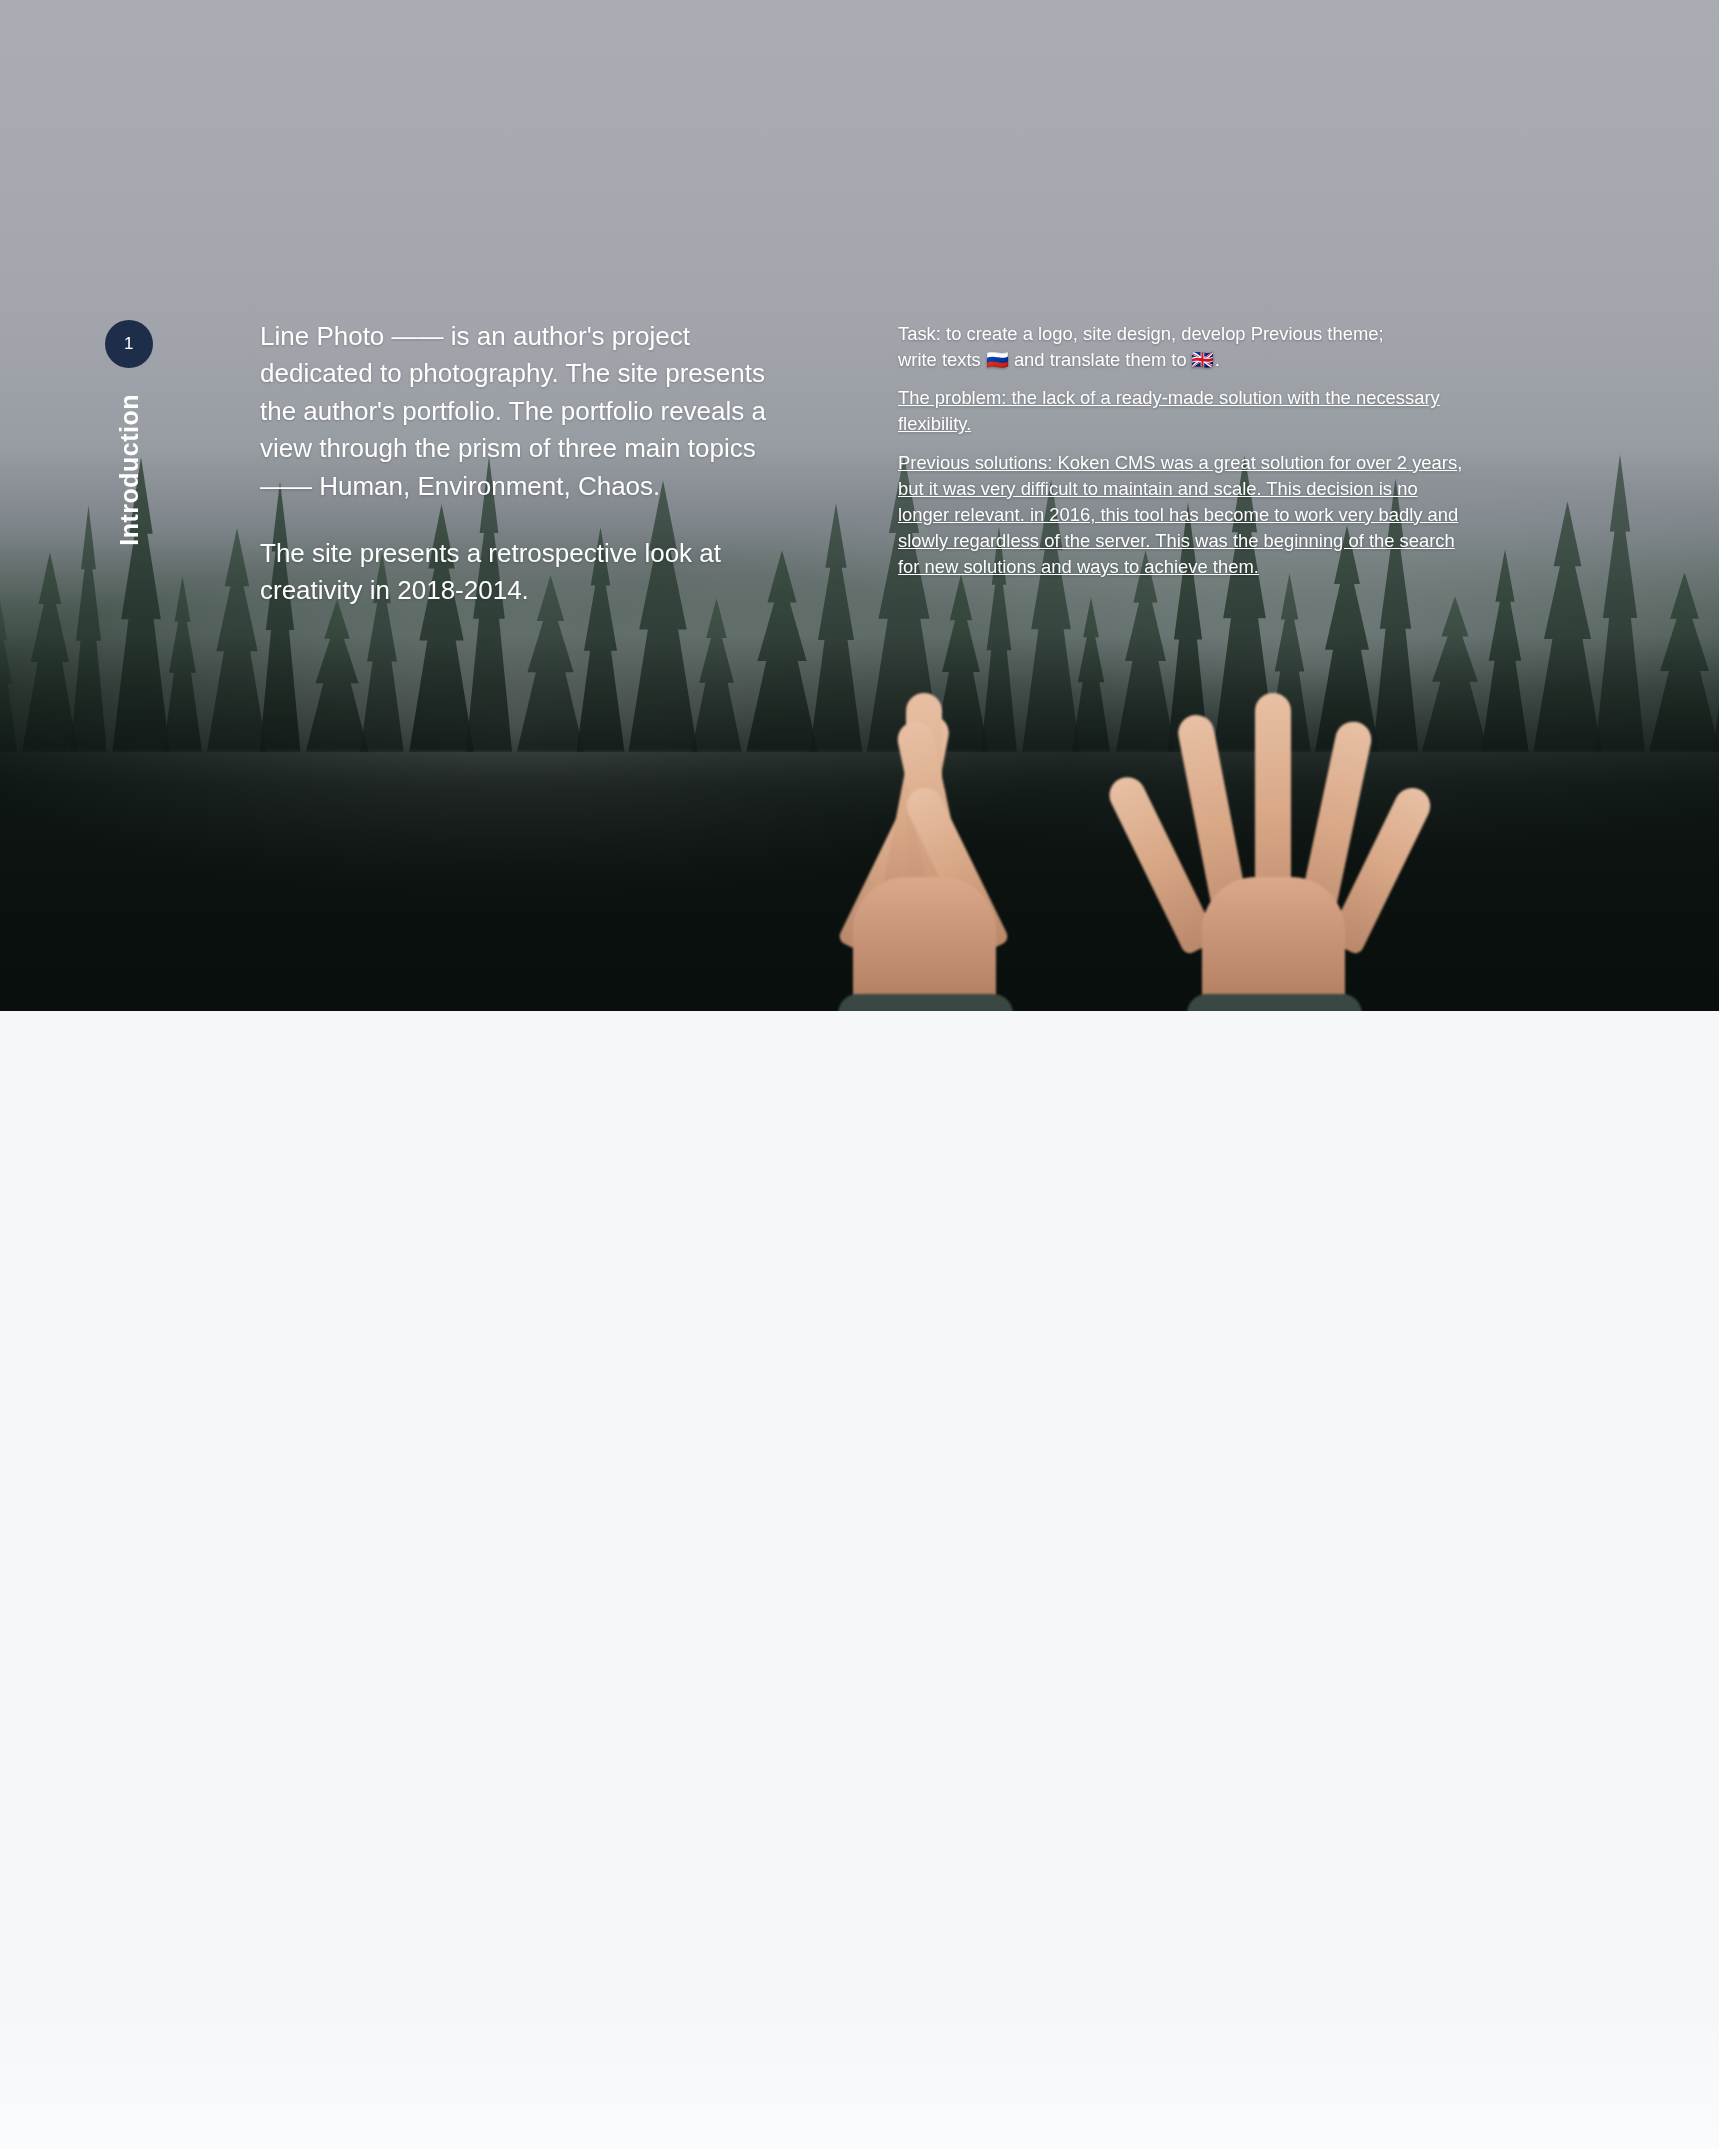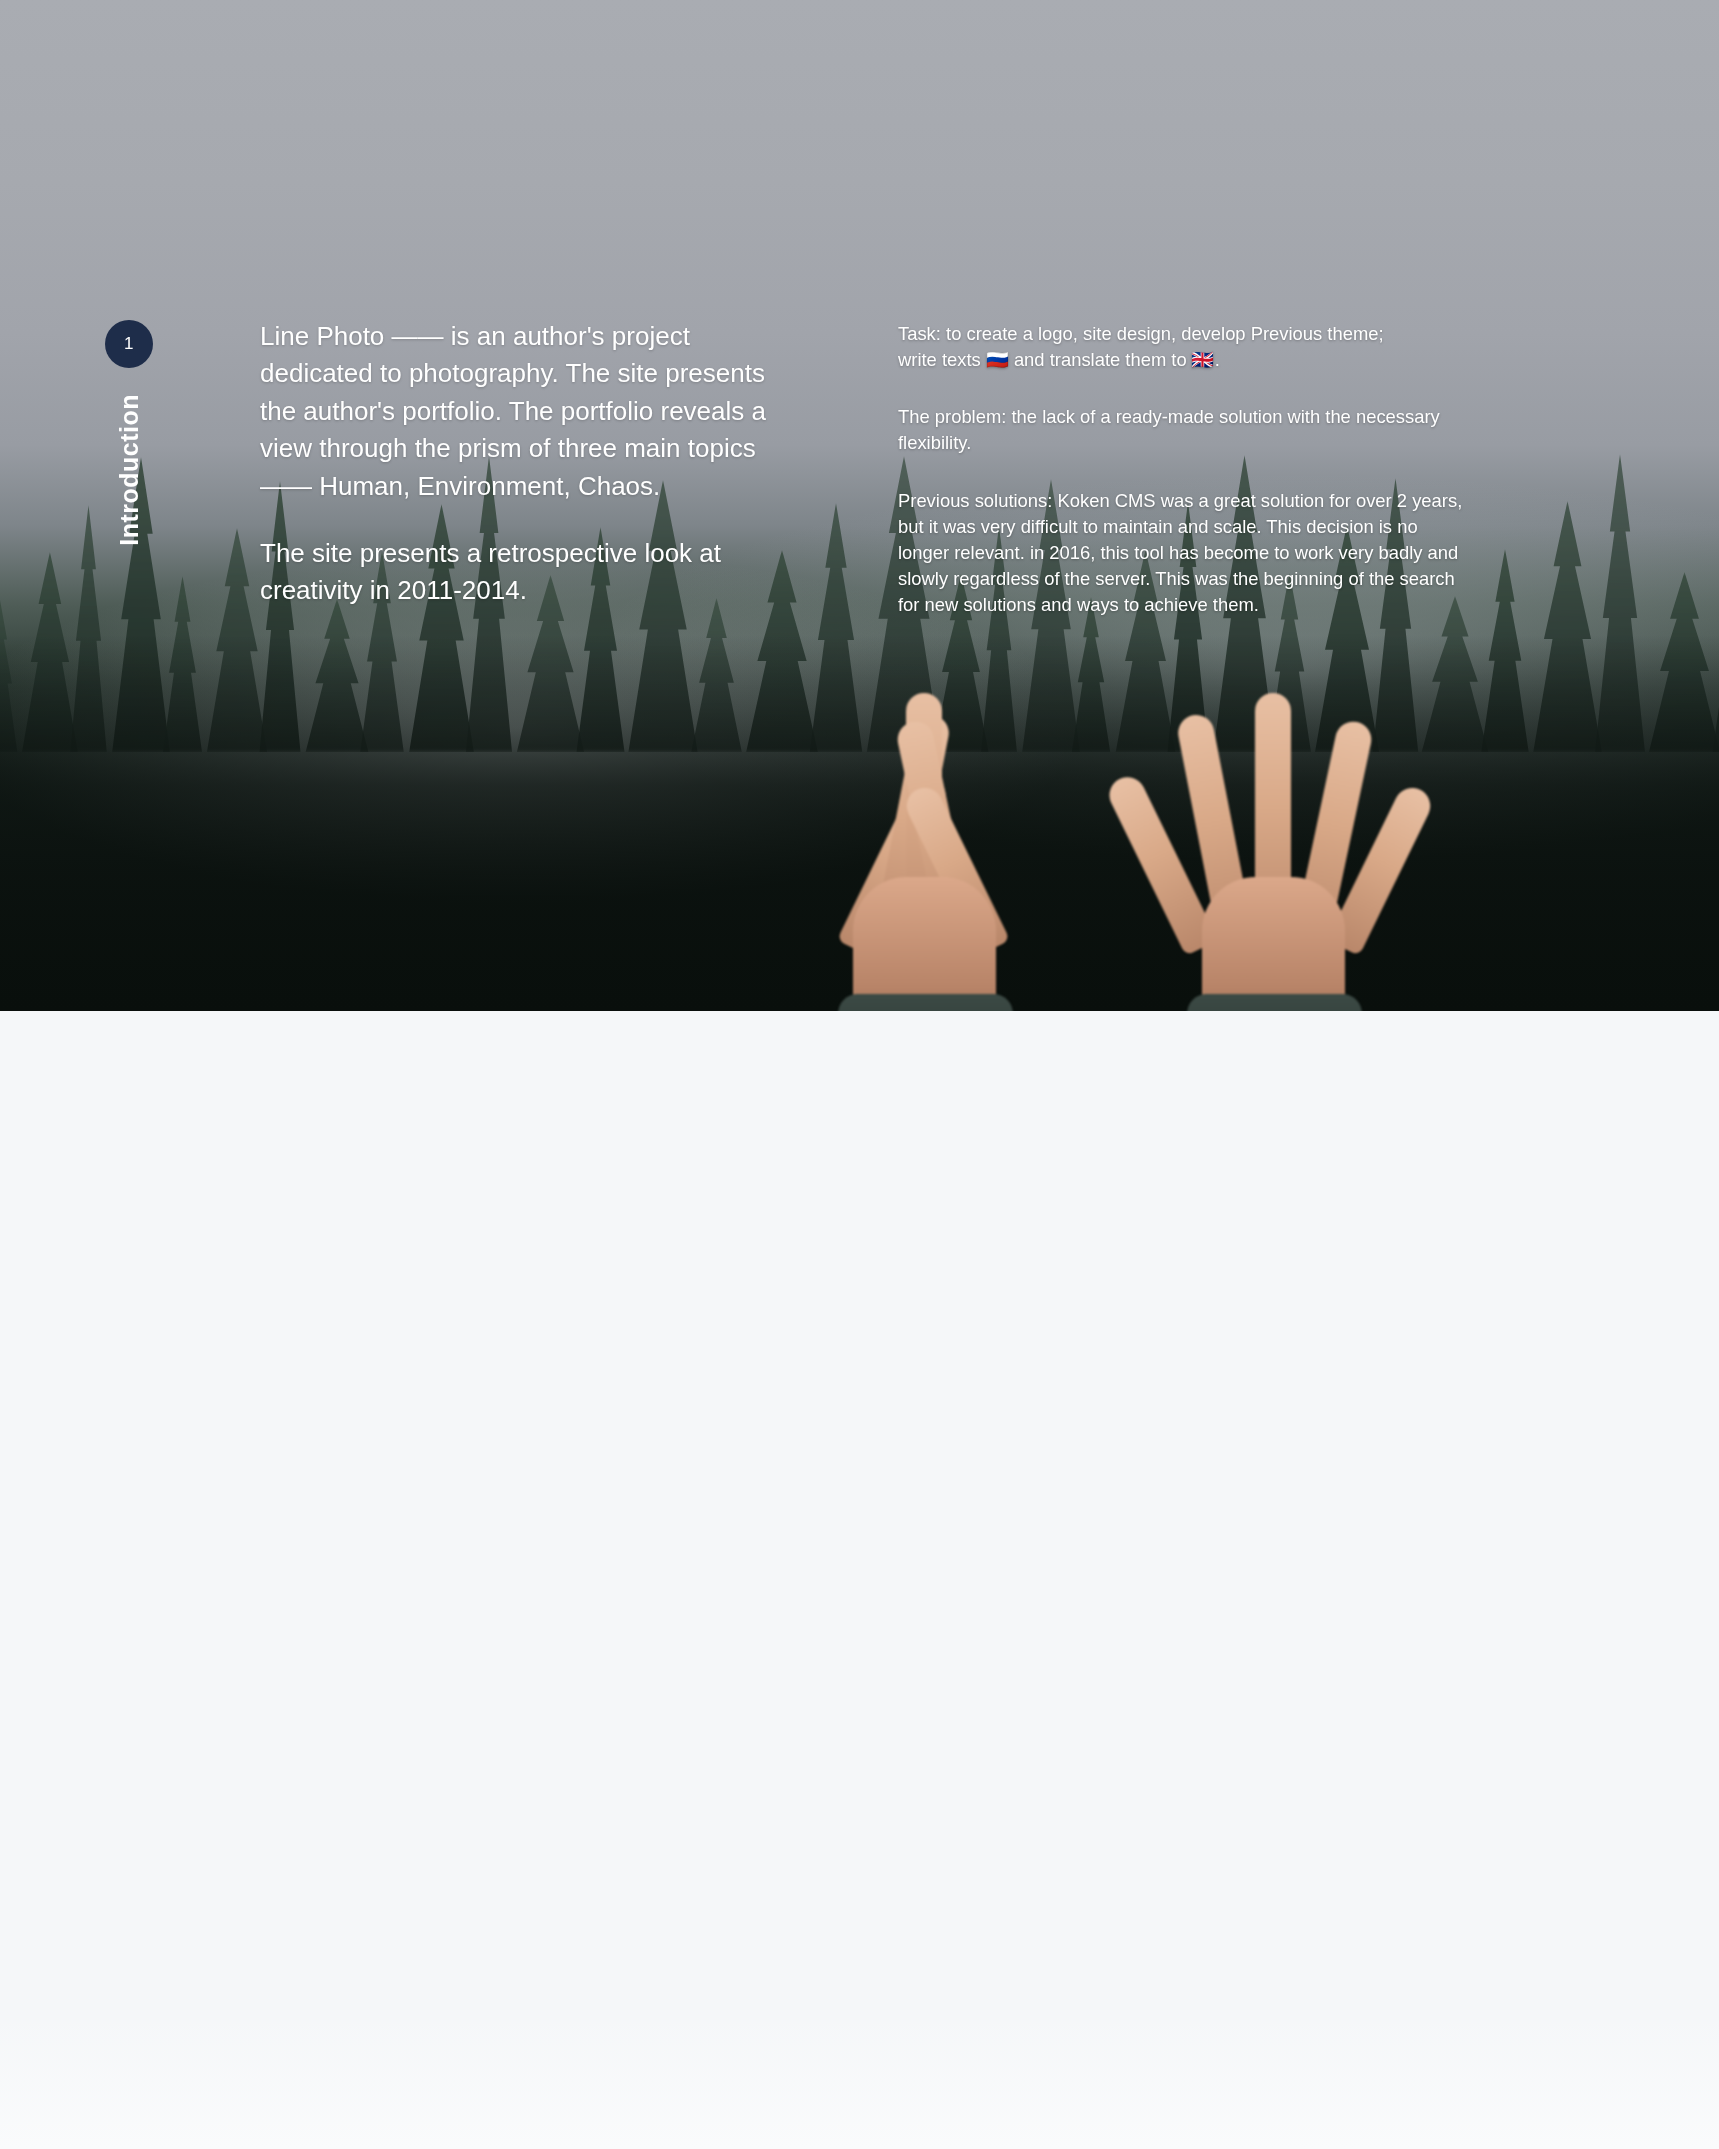--- a/index.html
+++ b/index.html
@@ -129,21 +129,21 @@
     position: absolute;
     left: 898px; top: 321px;
     width: 573px;
     color: #ffffff;
     font-size: 18.4px;
     line-height: 1.42;
     font-weight: 400;
     text-shadow: 0 0.9px 2.7px rgba(0,0,0,0.3);
   }
   .hero-col-right p { margin: 0; }
-  .hero-col-right p + p { margin-top: 31px; }
+  .hero-col-right p + p { margin-top: 12px; text-decoration: underline; }
 
   
   .section-data {
     position: absolute;
     left: 0; top: 1011px;
     width: 1720px; height: 1138px;
     background: #f5f7f9;
   }
 
   .charts-grid {
@@ -221,21 +221,21 @@
         <div class="palm"></div>
         <div class="sleeve"></div>
       </div>
 
     <div class="hero-inner">
       <div class="badge-num">1</div>
       <div class="section-label-vert hero-label">Introduction</div>
 
       <div class="hero-col-left">
         <p>Line Photo —— is an author's project dedicated to photography. The site presents the author's portfolio. The portfolio reveals a view through the prism of three main topics  —— Human, Environment, Chaos.</p>
-        <p>The site presents a retrospective look at creativity in 2011-2014.</p>
+        <p>The site presents a retrospective look at creativity in 2018-2014.</p>
       </div>
 
       <div class="hero-col-right">
         <p style="white-space:pre-line">Task: to create a logo, site design, develop Previous theme;
 write texts 🇷🇺 and translate them to 🇬🇧.</p>
         <p>The problem: the lack of a ready-made solution with the necessary flexibility.</p>
         <p>Previous solutions: Koken CMS was a great solution for over 2 years, but it was very difficult to maintain and scale. This decision is no longer relevant. in 2016, this tool has become to work very badly and slowly regardless of the server. This was the beginning of the search for new solutions and ways to achieve them.</p>
       </div>
     </div>
   </section>

